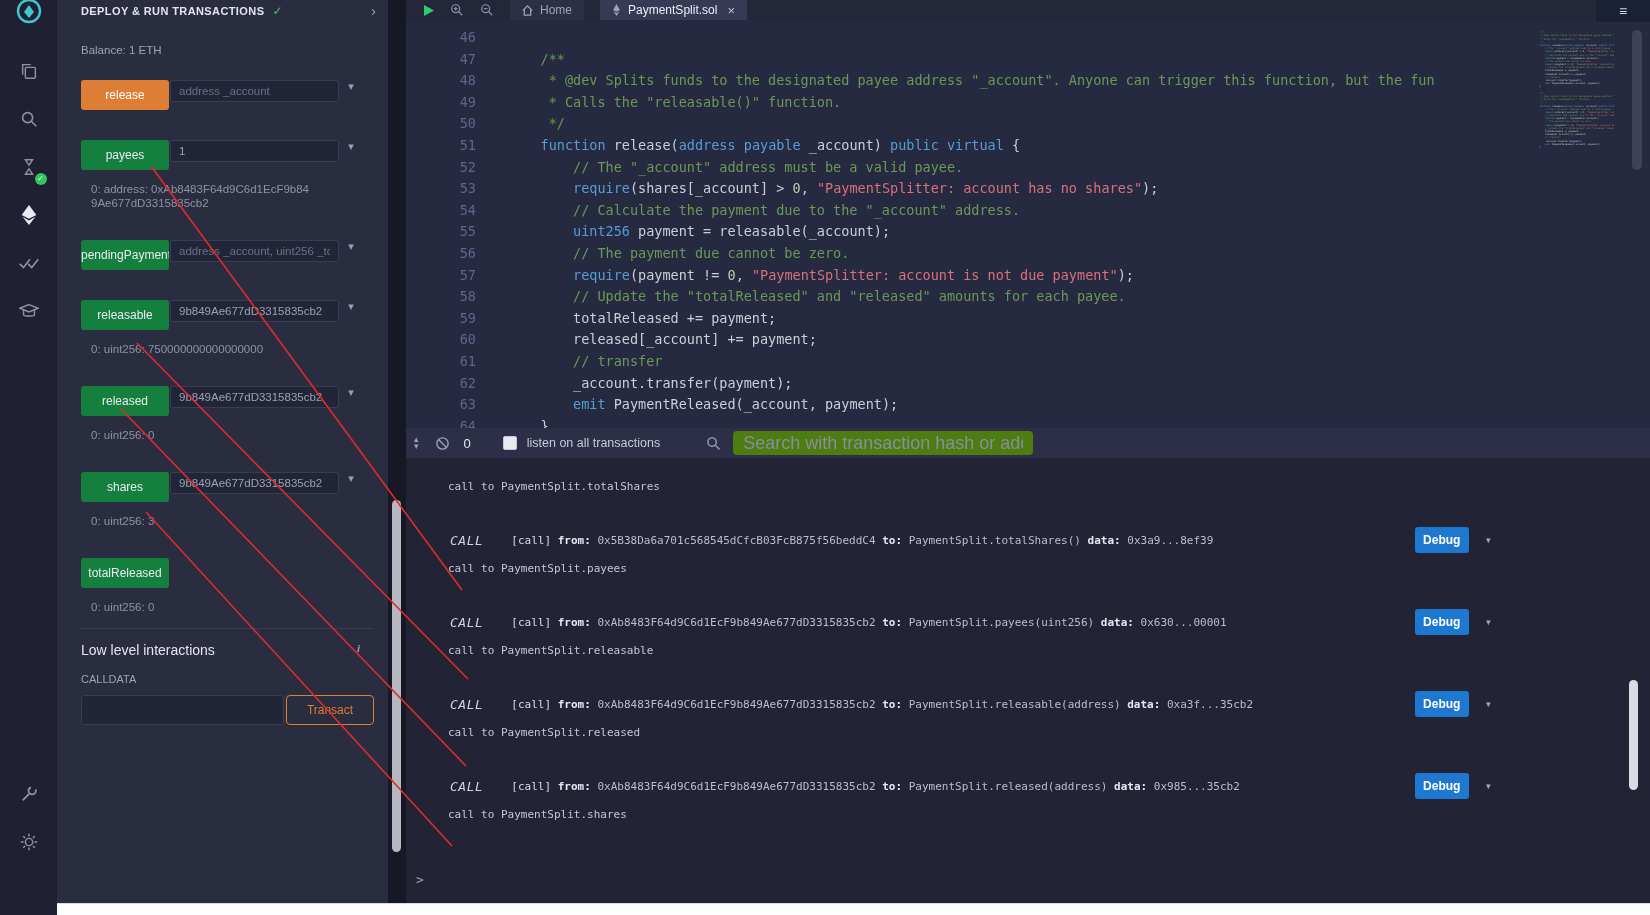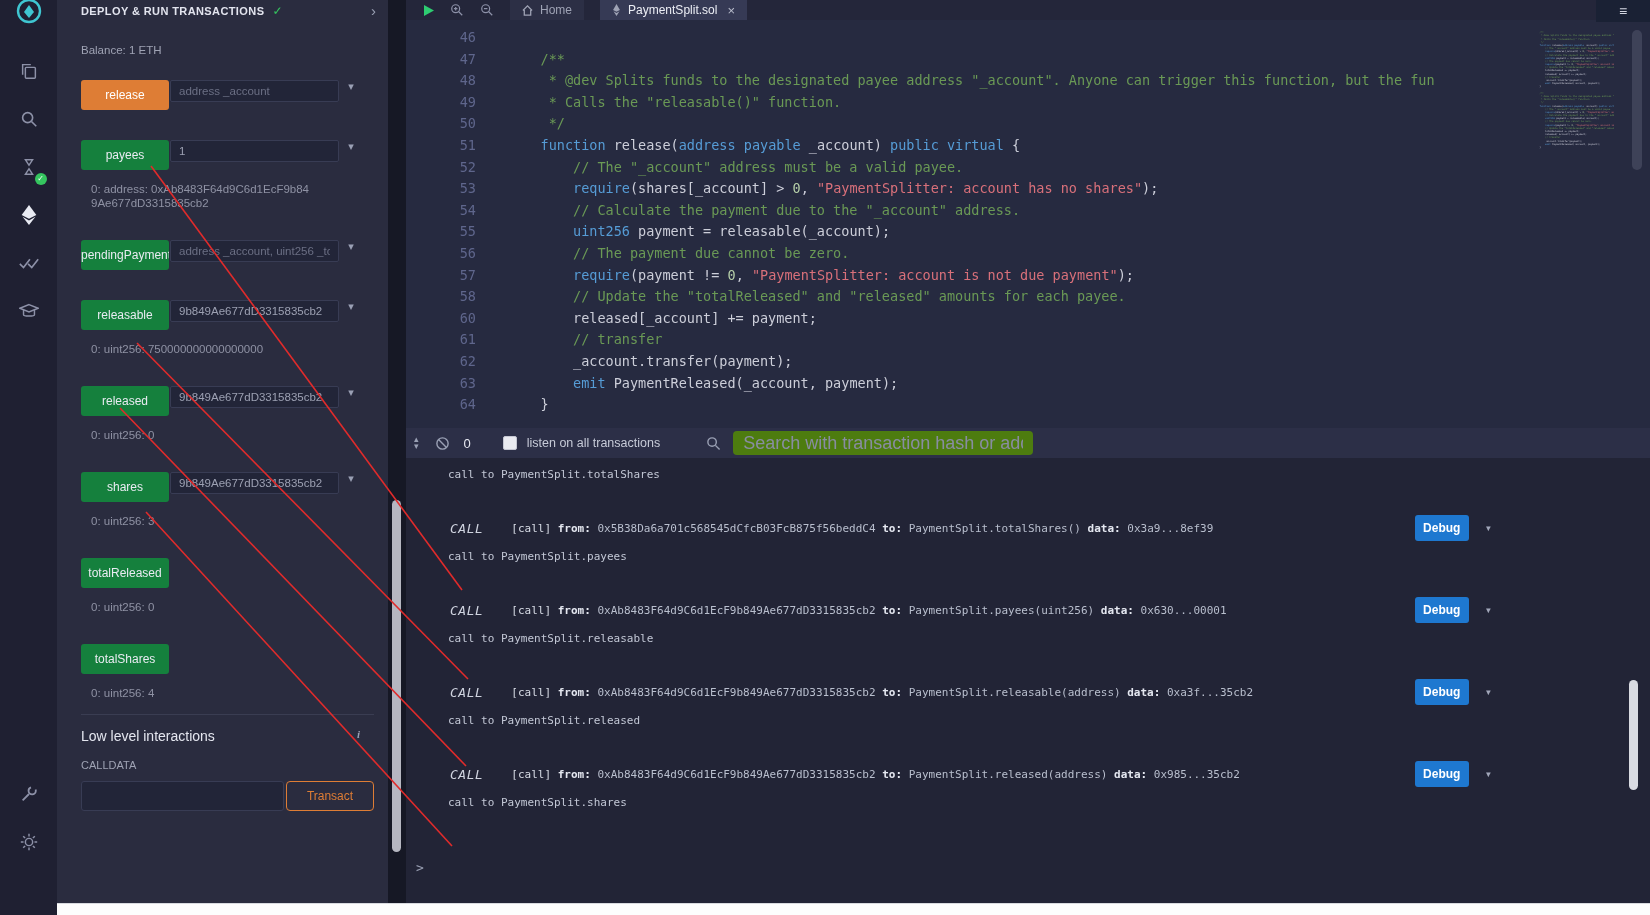--- a/index.html
+++ b/index.html
@@ -77,21 +77,21 @@
   .terminal{position:absolute;left:0;top:428px;width:100%;height:475px;background:#222436}
   .t-toolbar{height:30px;background:#2c2f47;display:flex;align-items:center;padding-left:8px;color:#9aa0b4}
   .t-expand{display:flex;flex-direction:column;line-height:7px;font-size:9px;color:#9aa0b4;cursor:pointer}
   .t-ban{margin-left:16px;display:flex;cursor:pointer}
   .t-count{margin-left:14px;color:#e8eaf2;font-size:13px}
   .t-check{margin-left:32px;width:14px;height:14px;background:#e9eaf0;border:1px solid #c4c6d2;border-radius:2px;cursor:pointer}
   .t-label{margin-left:10px;font-size:12.5px;color:#c7cbd8}
   .t-mag{margin-left:46px;display:flex}
   .t-search{margin-left:12px;width:300px;height:24px;background:#4d7c0f;border:none;border-radius:4px;outline:none;color:#d4d7e2;font-size:18px;padding:0 10px;font-family:"Liberation Sans",sans-serif}
   .t-search::placeholder{color:#888da1}
-  .t-logs{padding-top:2px;font-family:"DejaVu Sans Mono",monospace;font-size:11px;color:#c3c8d6;overflow:hidden;height:443px}
+  .t-logs{padding-top:14px;font-family:"DejaVu Sans Mono",monospace;font-size:11px;color:#c3c8d6;overflow:hidden;height:443px}
   .t-log{height:28px;display:flex;align-items:center;padding-left:42px}
   .t-call{height:28px;margin-top:26px;display:flex;align-items:center;padding-left:44px;padding-right:158px}
   .call-badge{font-style:italic;font-size:13px;margin-right:28px;color:#d0d4e0;letter-spacing:.5px;flex:none}
   .t-text{white-space:nowrap;overflow:hidden}
   .t-tag{color:#d6dae4}
   .t-lbl{font-weight:bold;color:#e4e7f0}
   .t-val{color:#b9bfce}
   .debug-btn{margin-left:auto;flex:none;width:54px;height:26px;background:var(--debug);color:#fff;border:none;border-radius:3px;font-weight:bold;font-size:12px;font-family:"Liberation Sans",sans-serif;cursor:pointer}
   .t-chev{margin-left:16px;color:#a2a7ba;font-size:12px;cursor:pointer}
   .t-prompt{margin-top:44px;padding-left:10px;font-size:13px;color:#9aa0b4}
@@ -229,26 +229,20 @@
             </div>
             <div class="func-chev">▾</div>
           </div>
           <div class="func-result">0: uint256: 3</div>
         </div>
         <div class="func-block">
           <div class="func-row">
             <button class="func-btn">totalReleased</button>
           </div>
           <div class="func-result">0: uint256: 0</div>
-        </div>
-        <div class="func-block">
-          <div class="func-row">
-            <button class="func-btn">totalShares</button>
-          </div>
-          <div class="func-result">0: uint256: 4</div>
         </div>
       </div>
 
     <div class="low-level">
       <div class="ll-head">
         <span class="ll-title">Low level interactions</span>
         <span class="info-icon">i</span>
       </div>
       <div class="calldata-label">CALLDATA</div>
       <div class="ll-row">
@@ -349,20 +343,24 @@
             <span class="ln">56</span>
             <span class="ct"><span class="tok-c">        // The payment due cannot be zero.</span></span>
           </div>
           <div class="code-line">
             <span class="ln">57</span>
             <span class="ct"><span class="tok-p">        </span><span class="tok-k">require</span><span class="tok-p">(payment != </span><span class="tok-n">0</span><span class="tok-p">, </span><span class="tok-s">"PaymentSplitter: account is not due payment"</span><span class="tok-p">);</span></span>
           </div>
           <div class="code-line">
             <span class="ln">58</span>
             <span class="ct"><span class="tok-c">        // Update the "totalReleased" and "released" amounts for each payee.</span></span>
+          </div>
+          <div class="code-line">
+            <span class="ln">59</span>
+            <span class="ct"><span class="tok-p">        totalReleased += payment;</span></span>
           </div>
           <div class="code-line">
             <span class="ln">60</span>
             <span class="ct"><span class="tok-p">        released[_account] += payment;</span></span>
           </div>
           <div class="code-line">
             <span class="ln">61</span>
             <span class="ct"><span class="tok-c">        // transfer</span></span>
           </div>
           <div class="code-line">

